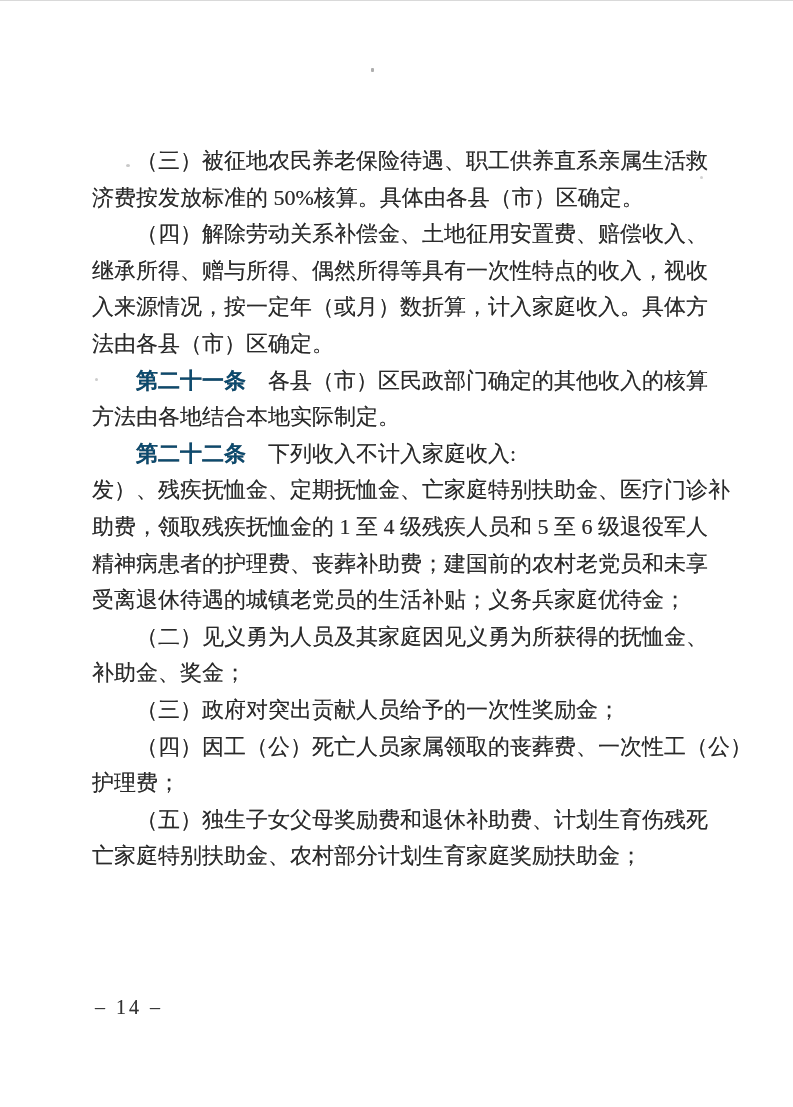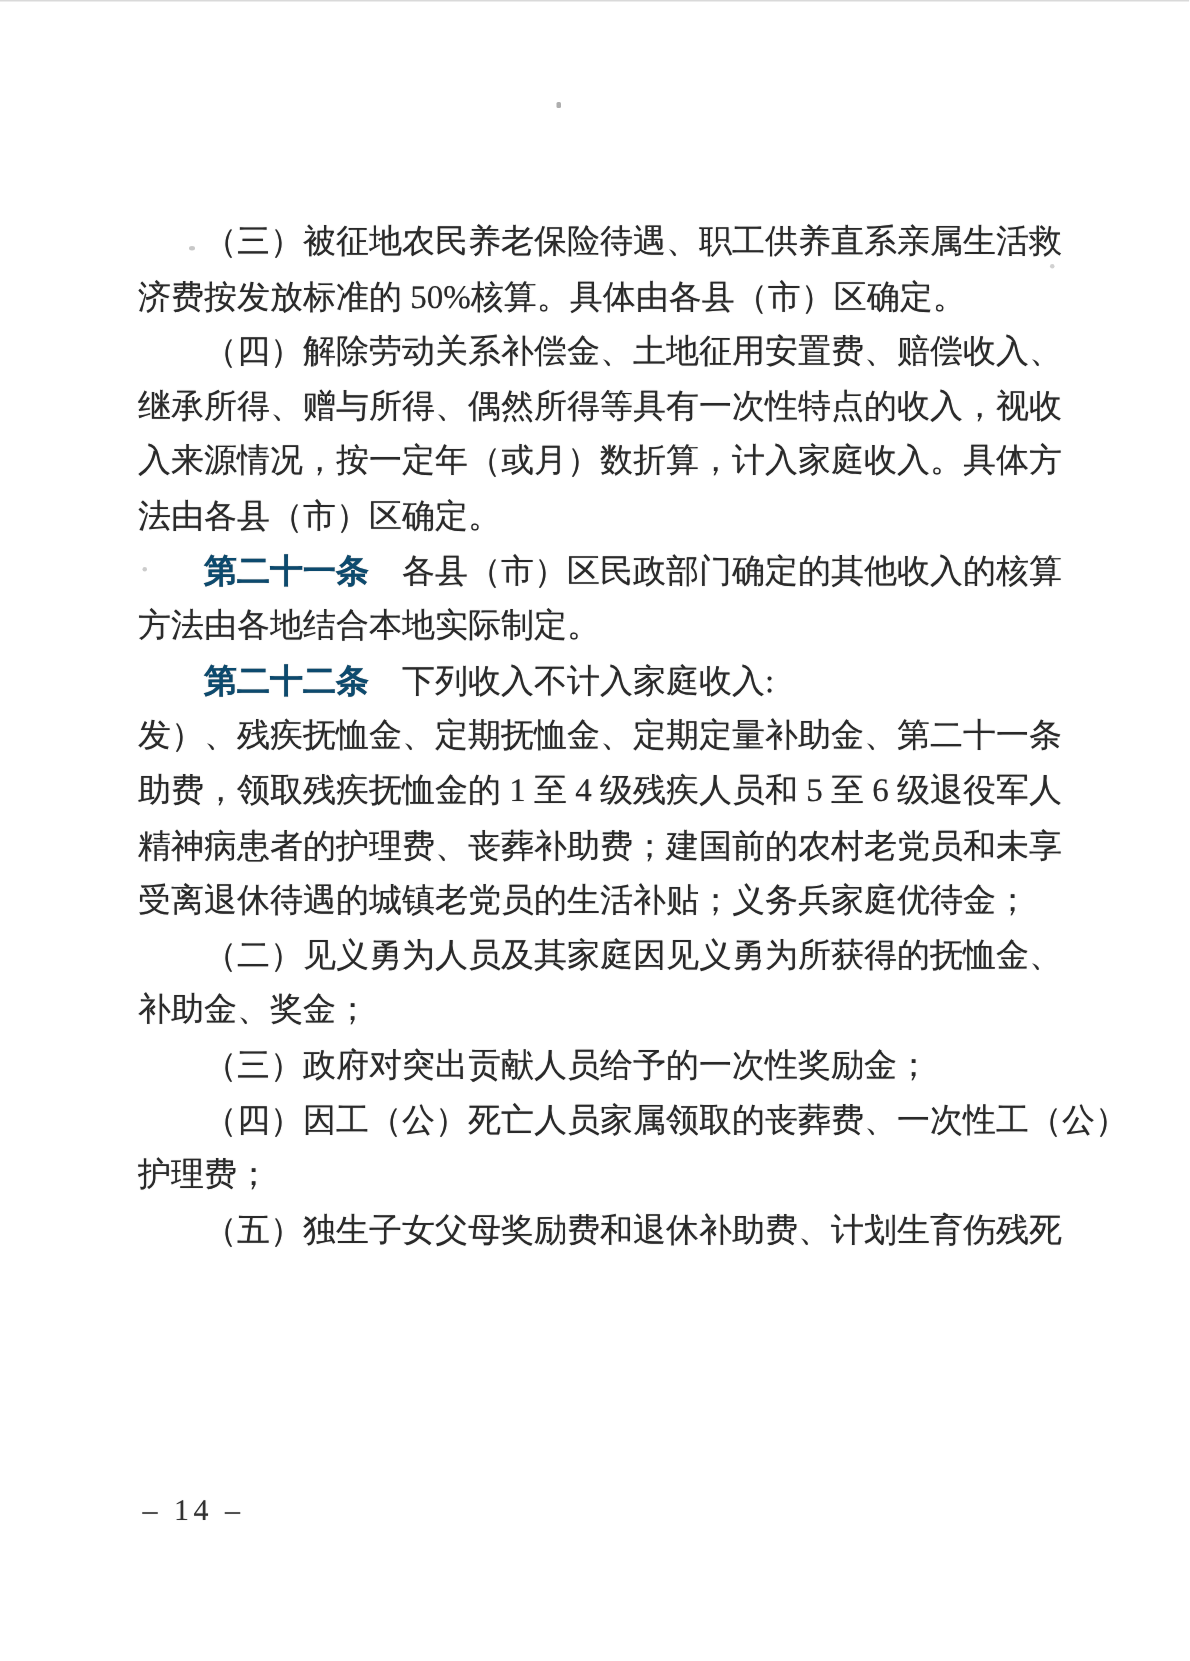--- a/index.html
+++ b/index.html
@@ -93,35 +93,36 @@
         <div class="line"><span class="seg">法由各县（市）区确定。</span></div>
       </div>
       <div class="paragraph">
         <div class="line indent"><span class="seg-bold">第二十一条</span><span class="seg">　各县（市）区民政部门确定的其他收入的核算</span></div>
         <div class="line"><span class="seg">方法由各地结合本地实际制定。</span></div>
       </div>
       <div class="paragraph">
         <div class="line indent"><span class="seg-bold">第二十二条</span><span class="seg">　下列收入不计入家庭收入:</span></div>
       </div>
       <div class="paragraph">
-        <div class="line"><span class="seg">发）、残疾抚恤金、定期抚恤金、定期定量补助金、第二十一条</span></div>
+        <div class="line"><span class="seg">发）、残疾抚恤金、定期抚恤金、亡家庭特别扶助金、医疗门诊补</span></div>
         <div class="line"><span class="seg">助费，领取残疾抚恤金的 1 至 4 级残疾人员和 5 至 6 级退役军人</span></div>
         <div class="line"><span class="seg">精神病患者的护理费、丧葬补助费；建国前的农村老党员和未享</span></div>
         <div class="line"><span class="seg">受离退休待遇的城镇老党员的生活补贴；义务兵家庭优待金；</span></div>
       </div>
       <div class="paragraph">
         <div class="line indent"><span class="seg">（二）见义勇为人员及其家庭因见义勇为所获得的抚恤金、</span></div>
         <div class="line"><span class="seg">补助金、奖金；</span></div>
       </div>
       <div class="paragraph">
         <div class="line indent"><span class="seg">（三）政府对突出贡献人员给予的一次性奖励金；</span></div>
       </div>
       <div class="paragraph">
         <div class="line indent"><span class="seg">（四）因工（公）死亡人员家属领取的丧葬费、一次性工（公）</span></div>
         <div class="line"><span class="seg">护理费；</span></div>
       </div>
       <div class="paragraph">
         <div class="line indent"><span class="seg">（五）独生子女父母奖励费和退休补助费、计划生育伤残死</span></div>
+        <div class="line"><span class="seg">亡家庭特别扶助金、农村部分计划生育家庭奖励扶助金；</span></div>
       </div>
     </div>
 
   <div class="page-number">– 14 –</div>
 </div>
 
 </body></html>

